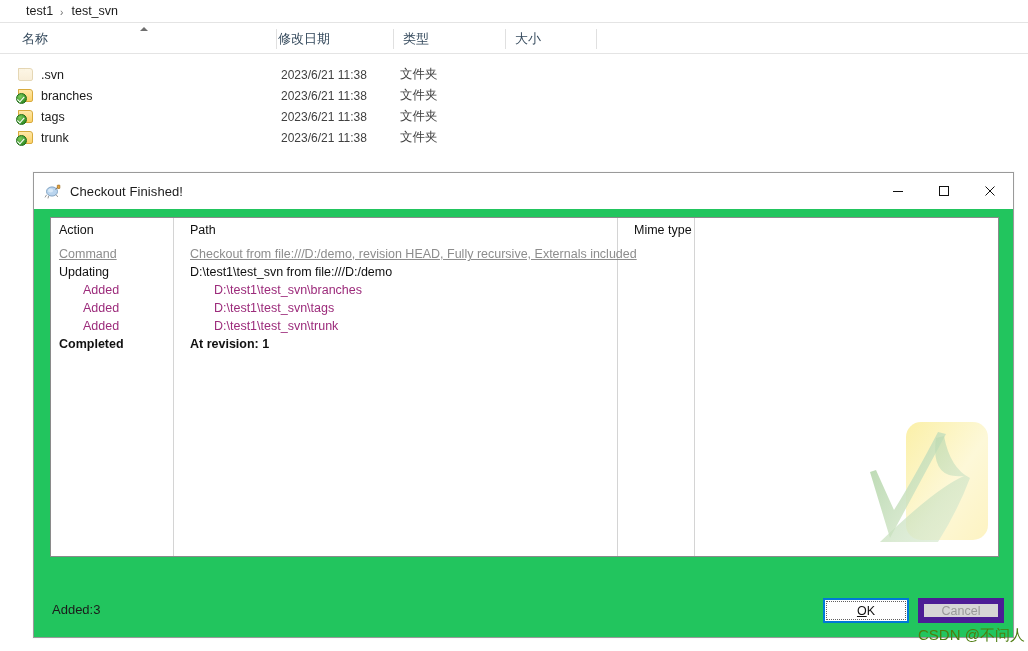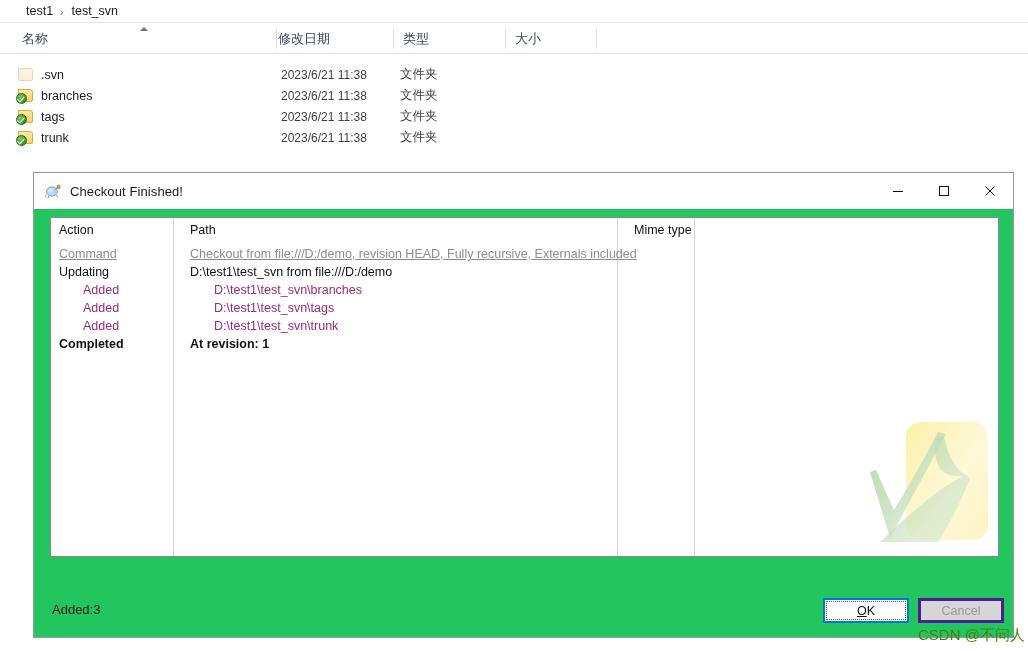--- a/index.html
+++ b/index.html
@@ -314,21 +314,21 @@
     color: #101010;
   }
   .btn-ok .focus-rect {
     position: absolute;
     inset: 1px;
     border: 1px dotted #606060;
   }
   .btn-ok .acc { text-decoration: underline; }
   .btn-cancel {
     left: 884px;
-    border: 3px solid #4c1d95;
+    border: 6px solid #4c1d95;
     background: #d6d6d6;
     color: #9a9a9a;
   }
 
   .csdn-wm {
     position: absolute;
     left: 918px;
     top: 626px;
     font-size: 15px;
     color: #4d7c0f;

